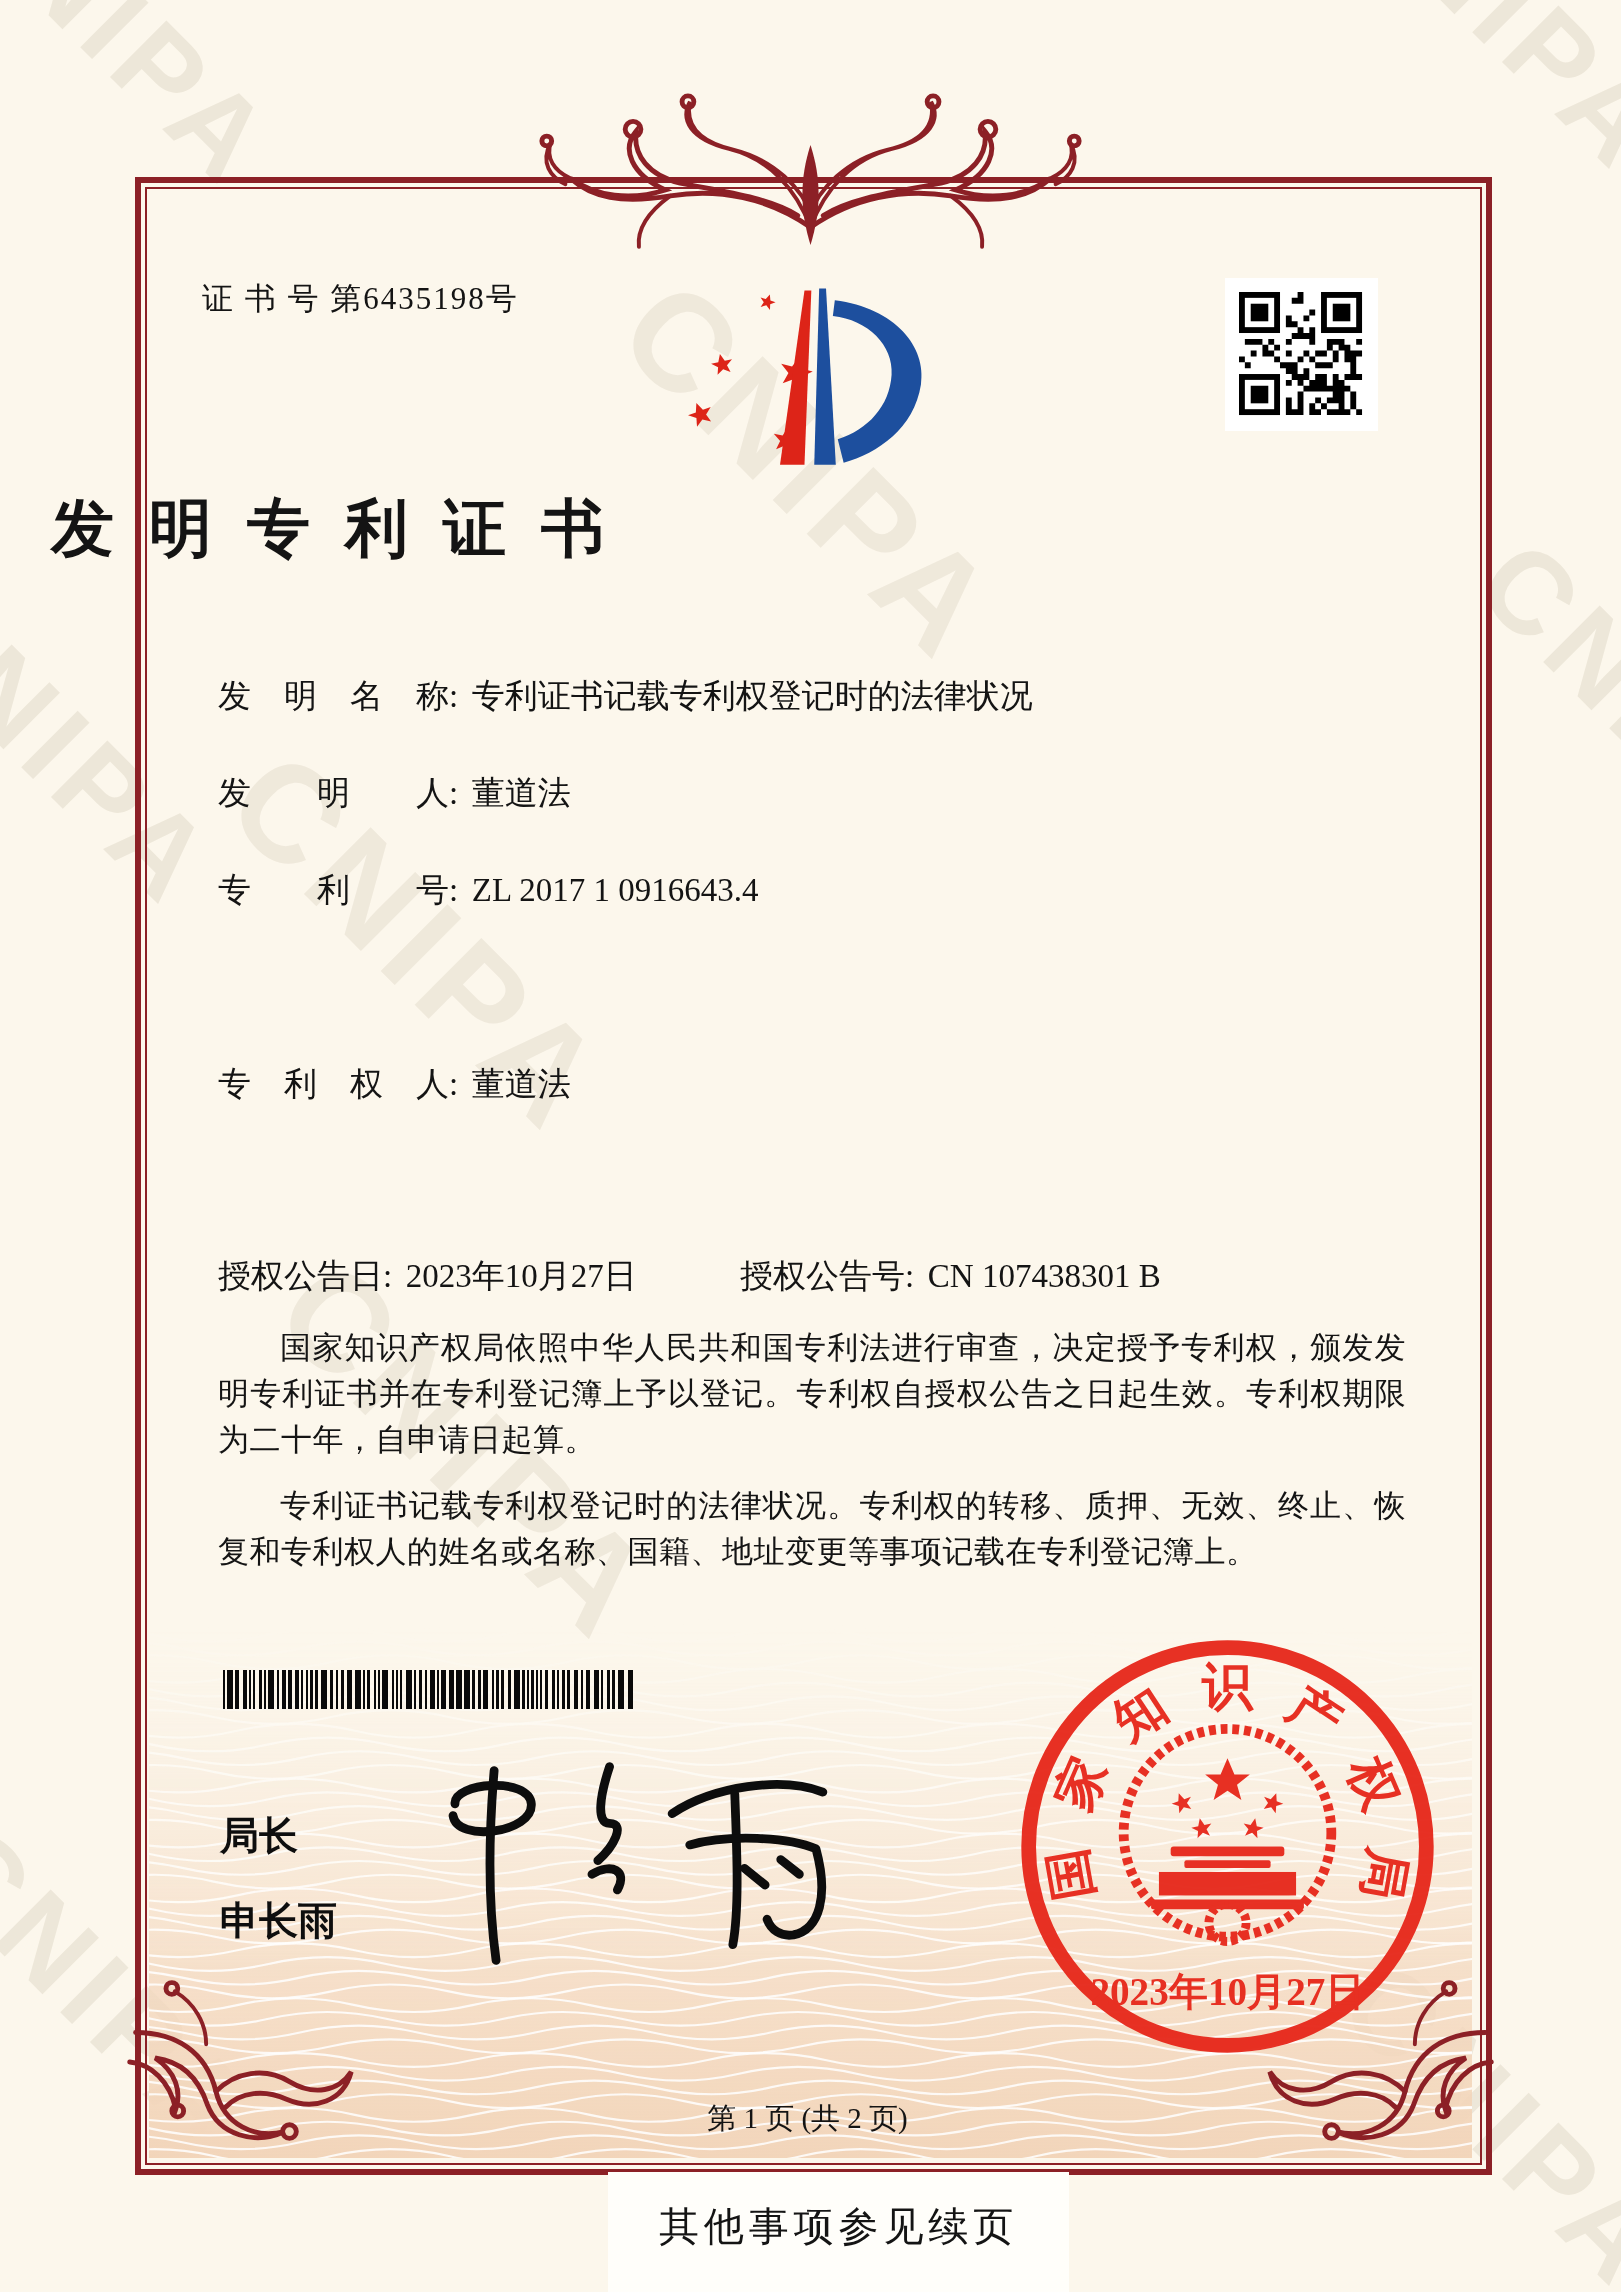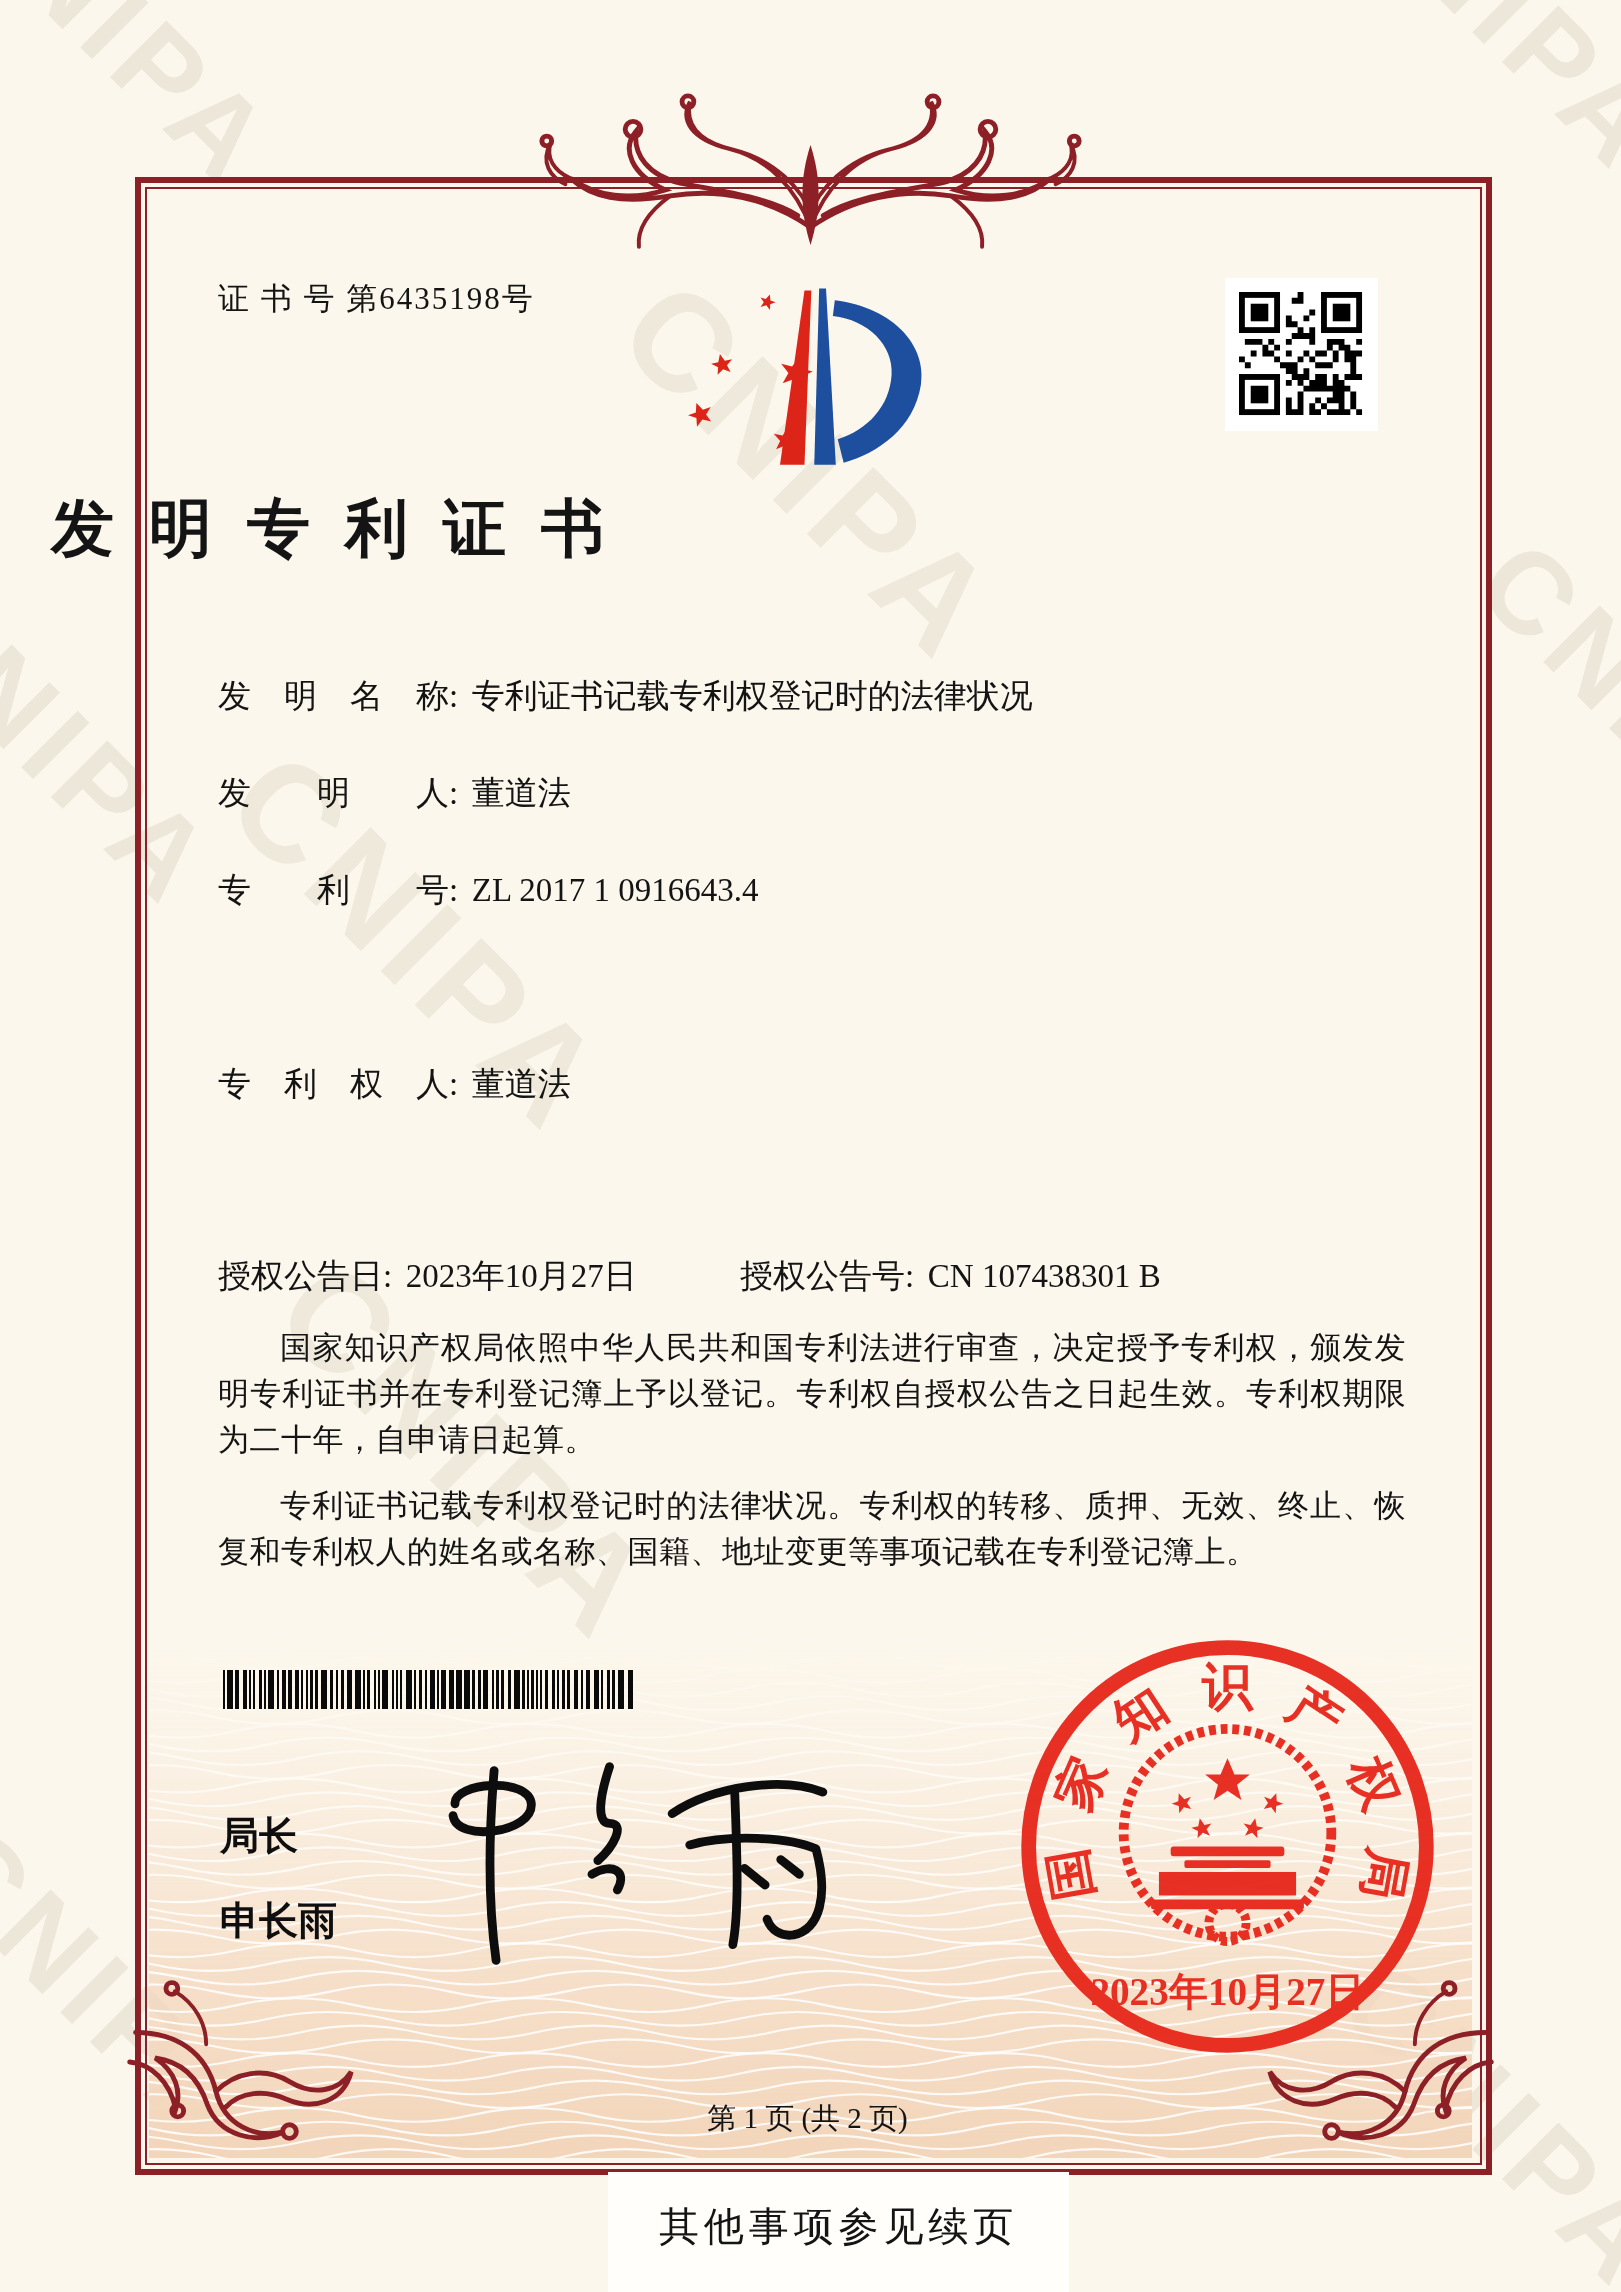--- a/index.html
+++ b/index.html
@@ -34,21 +34,21 @@
   .flourish.br{left:1260px;top:1913px;}
   
   .band{
     position:absolute;left:149px;top:1617px;width:1323px;height:541px;z-index:2;
     background:linear-gradient(180deg,rgba(246,221,198,0) 0%,rgba(245,218,194,0.55) 40%,#f2d5ba 100%);
     -webkit-mask-image:linear-gradient(180deg,transparent 0%,rgba(0,0,0,.55) 30%,#000 65%);
     mask-image:linear-gradient(180deg,transparent 0%,rgba(0,0,0,.55) 30%,#000 65%);
   }
   .band svg{position:absolute;left:0;top:0;}
   
-  .cert-no{position:absolute;left:218px;top:278px;font-size:31px;letter-spacing:2px;z-index:5;}
+  .cert-no{position:absolute;left:202px;top:278px;font-size:31px;letter-spacing:2px;z-index:5;}
   .logo{position:absolute;left:642px;top:257px;z-index:5;}
   .qr{position:absolute;left:1225px;top:278px;width:153px;height:153px;background:#fff;z-index:5;}
   .qr svg{position:absolute;left:13.7px;top:13.7px;}
   .doc-title{
     position:absolute;left:0;top:486px;width:100%;text-align:left;z-index:5;
     font-size:63px;font-weight:700;letter-spacing:35px;padding-left:51px;box-sizing:border-box;
   }
   
   .frow{position:absolute;left:218px;white-space:nowrap;font-size:33px;z-index:5;}
   .flabel{white-space:pre;}

